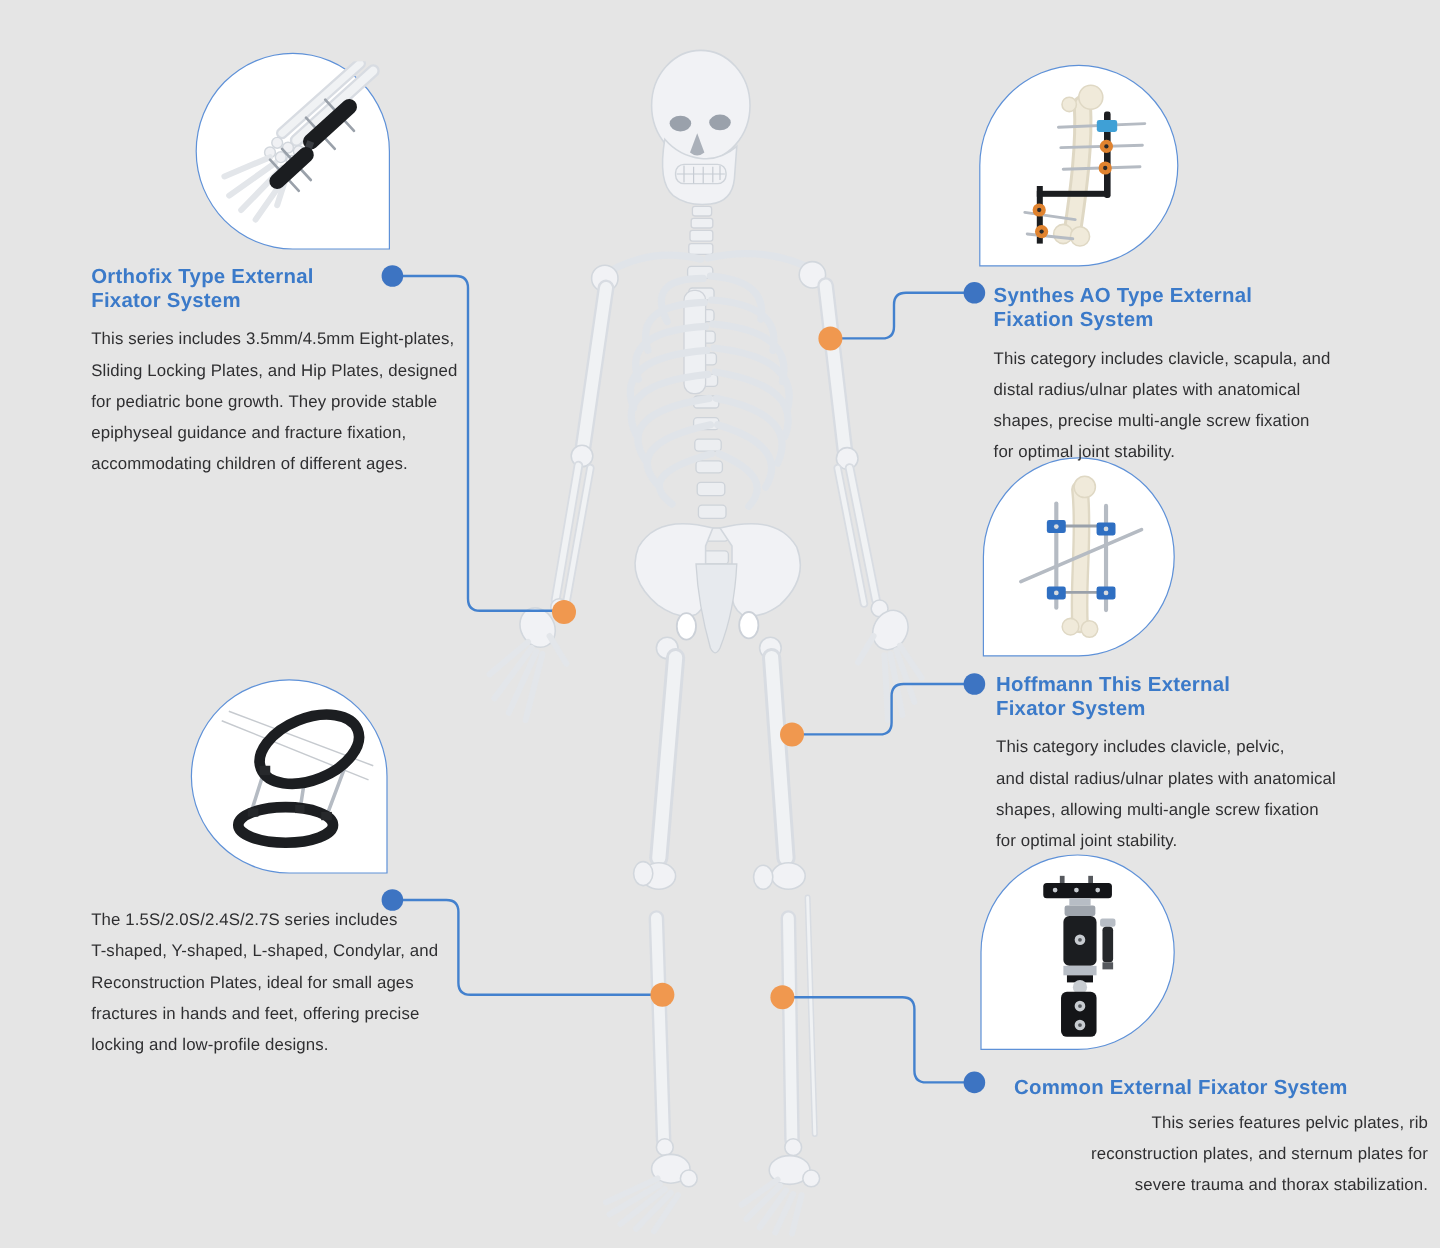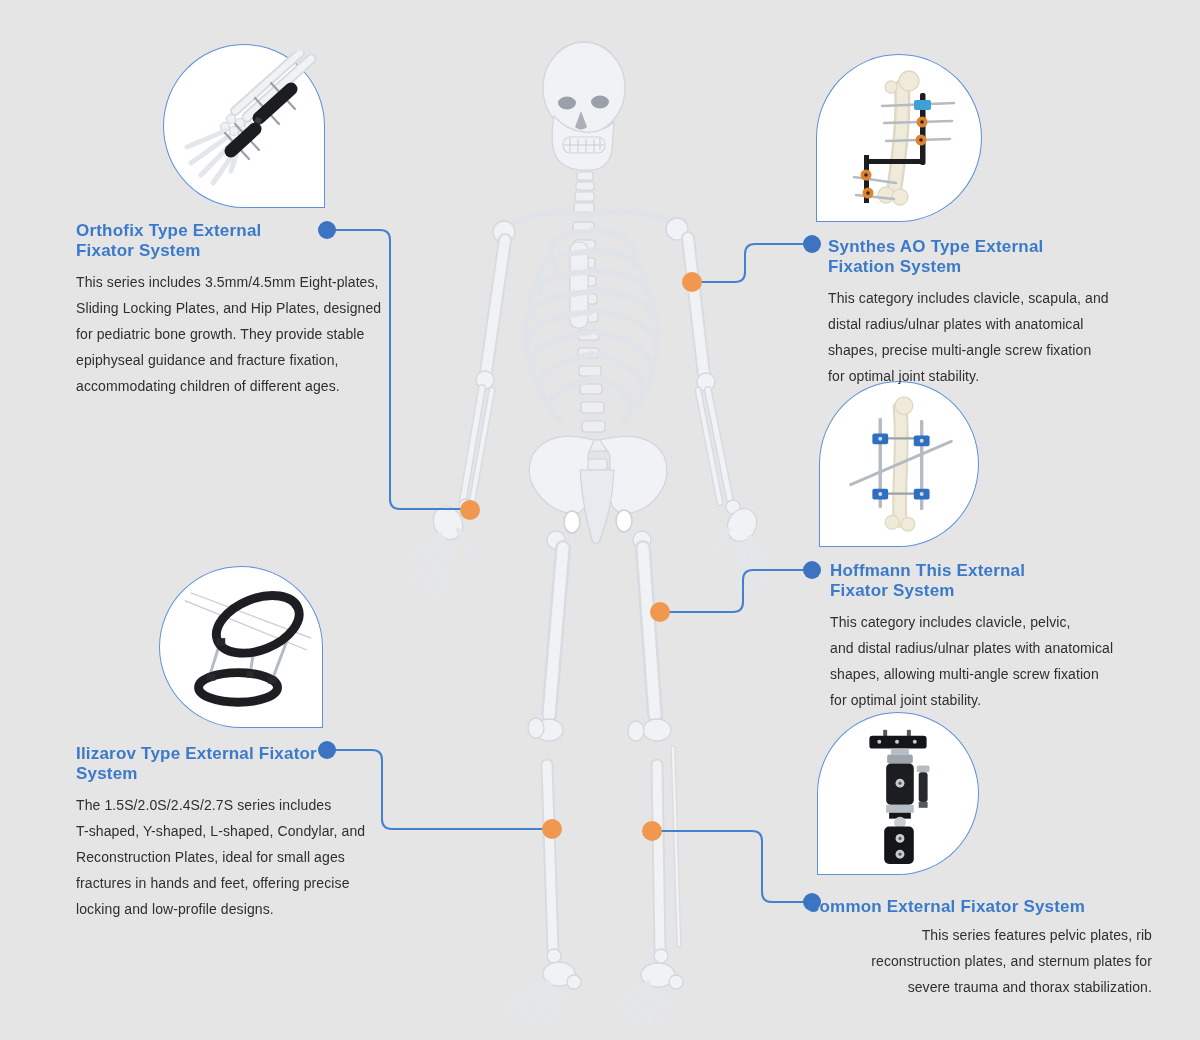--- a/index.html
+++ b/index.html
@@ -344,29 +344,27 @@
   <div class="callout" style="left:830px;top:561px;">
     <h3 class="title">Hoffmann This External
 Fixator System</h3>
     <p class="body">This category includes clavicle, pelvic,
 and distal radius/ulnar plates with anatomical
 shapes, allowing multi-angle screw fixation
 for optimal joint stability.</p>
   </div>
 
   <div class="callout" style="left:76px;top:744px;">
-    <h3 class="title">Ilizarov Type External Fixator
-System</h3>
     <p class="body">The 1.5S/2.0S/2.4S/2.7S series includes
 T-shaped, Y-shaped, L-shaped, Condylar, and
 Reconstruction Plates, ideal for small ages
 fractures in hands and feet, offering precise
 locking and low-profile designs.</p>
   </div>
 
-  <div class="callout" style="left:807px;top:897px;">
+  <div class="callout" style="left:845px;top:897px;">
     <h3 class="title">Common External Fixator System</h3>
     <p class="body" style="margin-top:5px;text-align:right;">This series features pelvic plates, rib
 reconstruction plates, and sternum plates for
 severe trauma and thorax stabilization.</p>
   </div>
 
 </div>
 
 </body></html>

